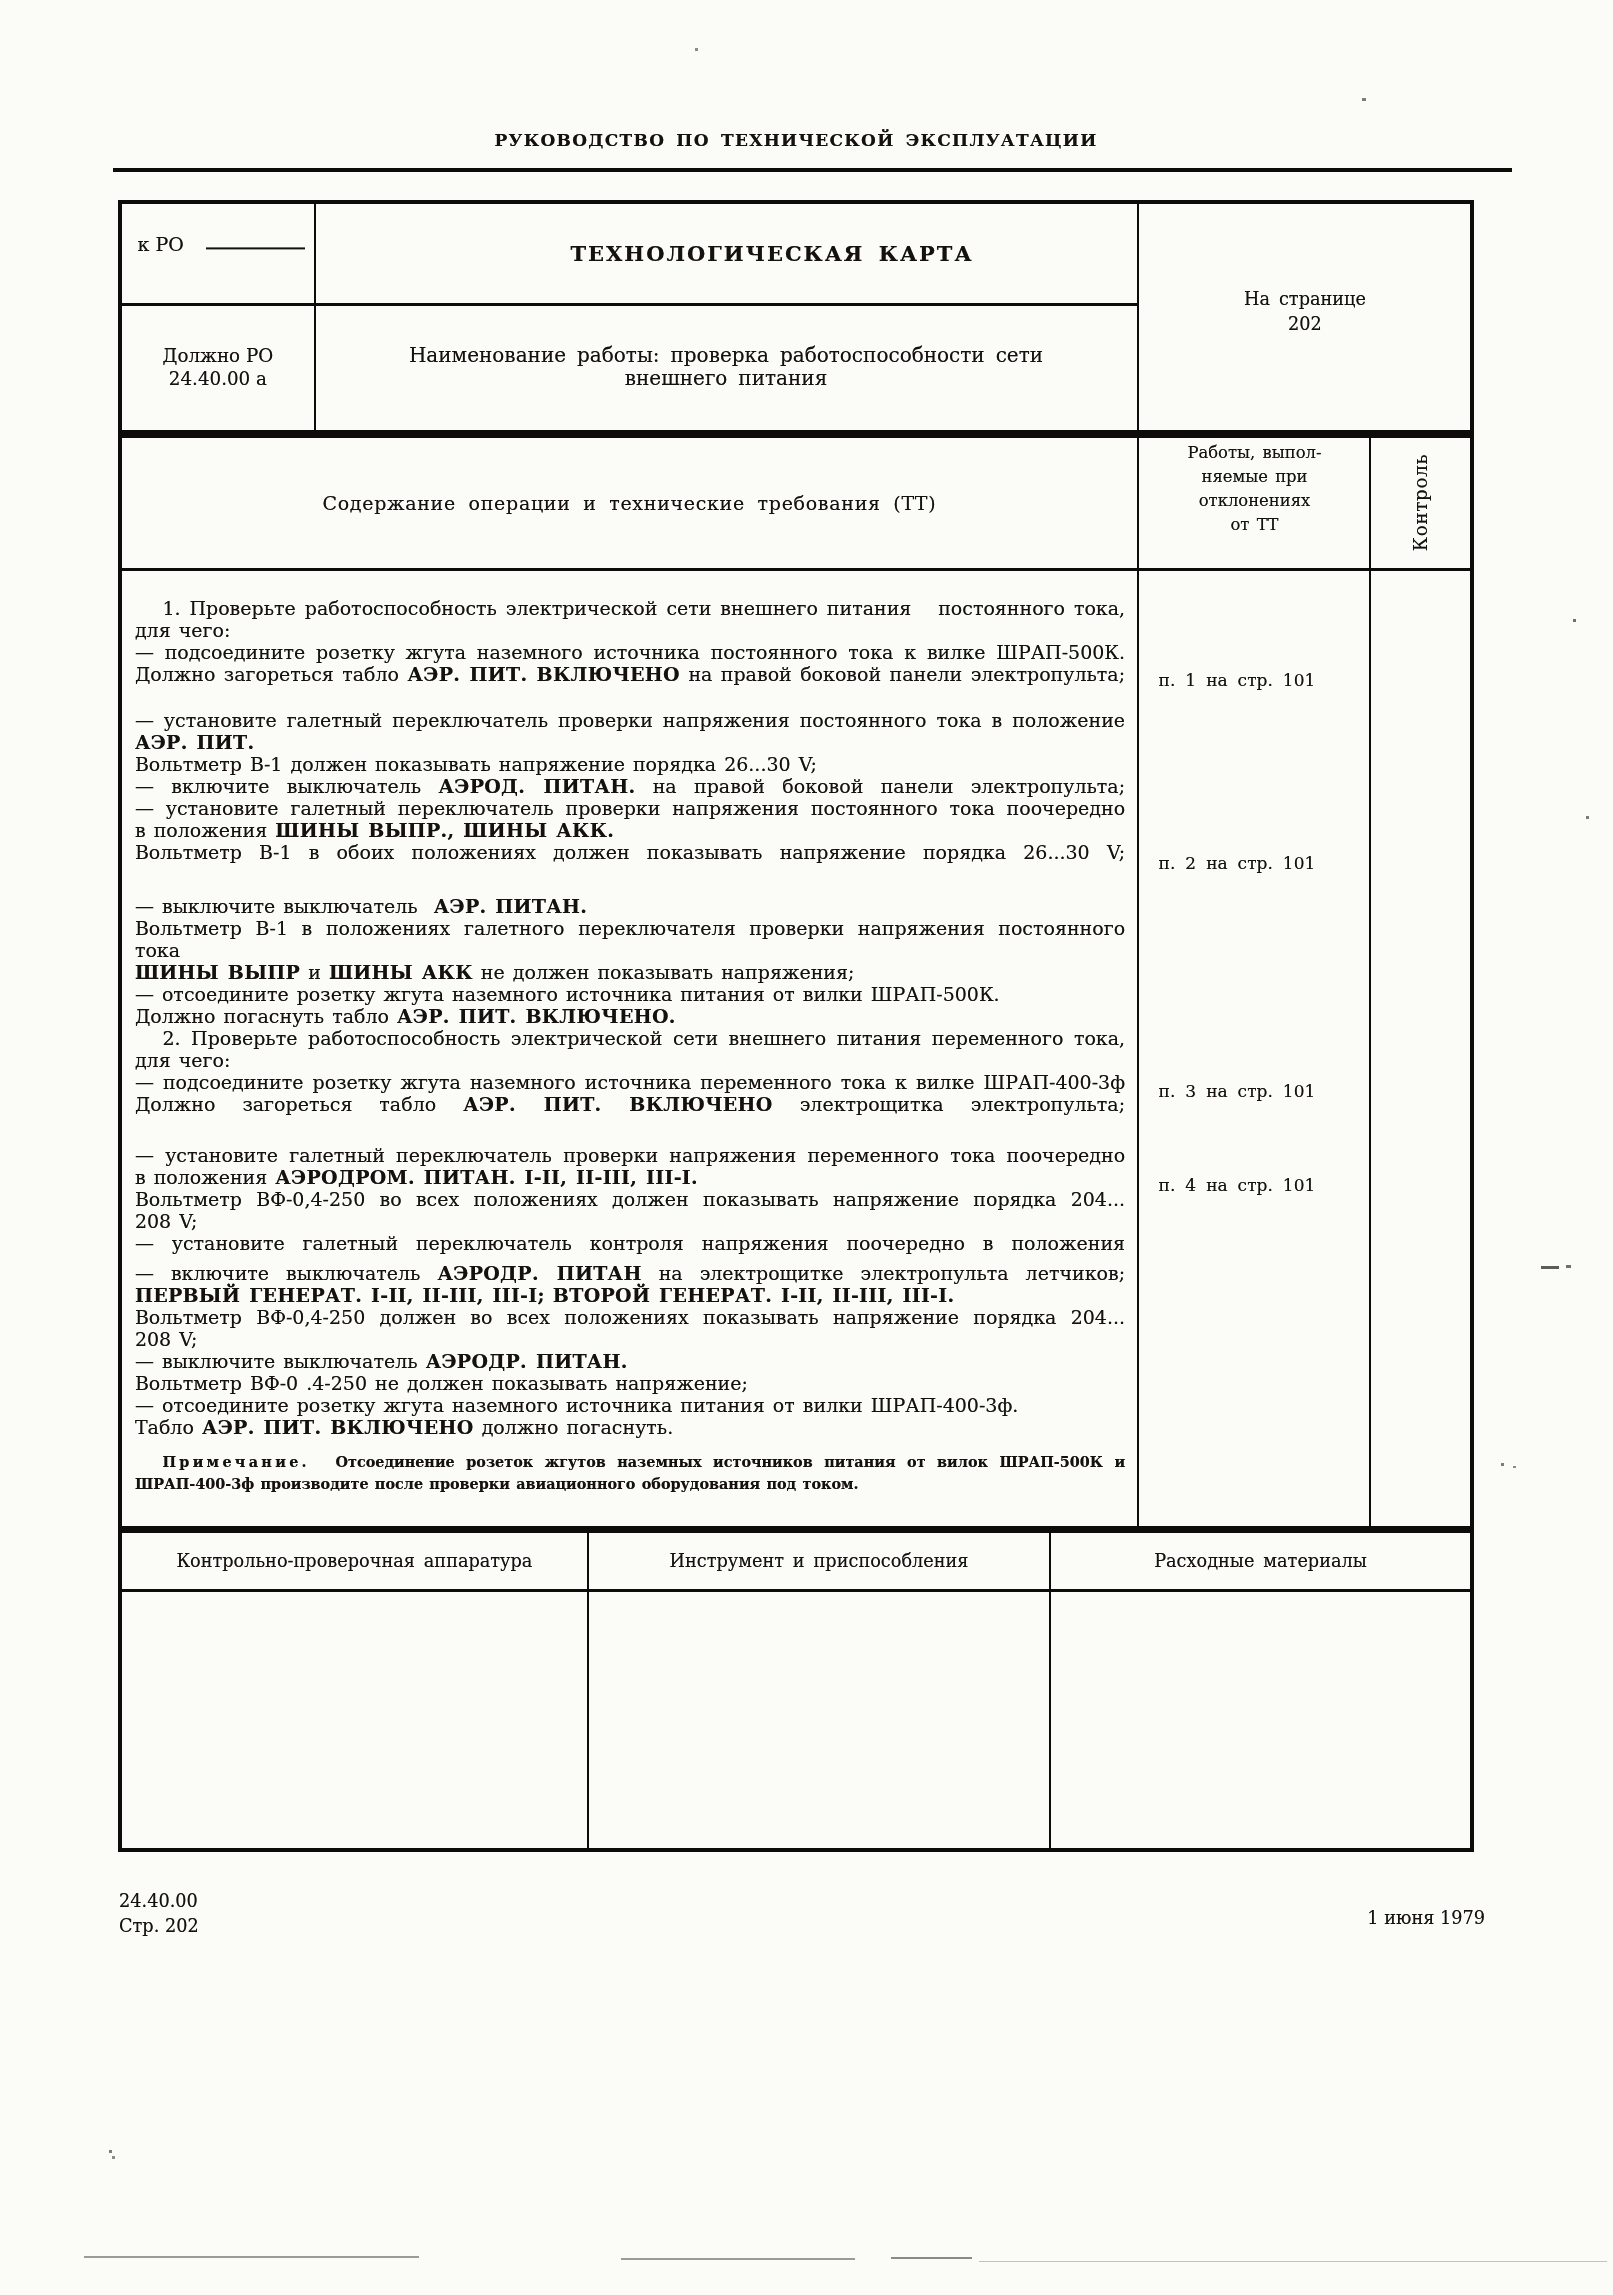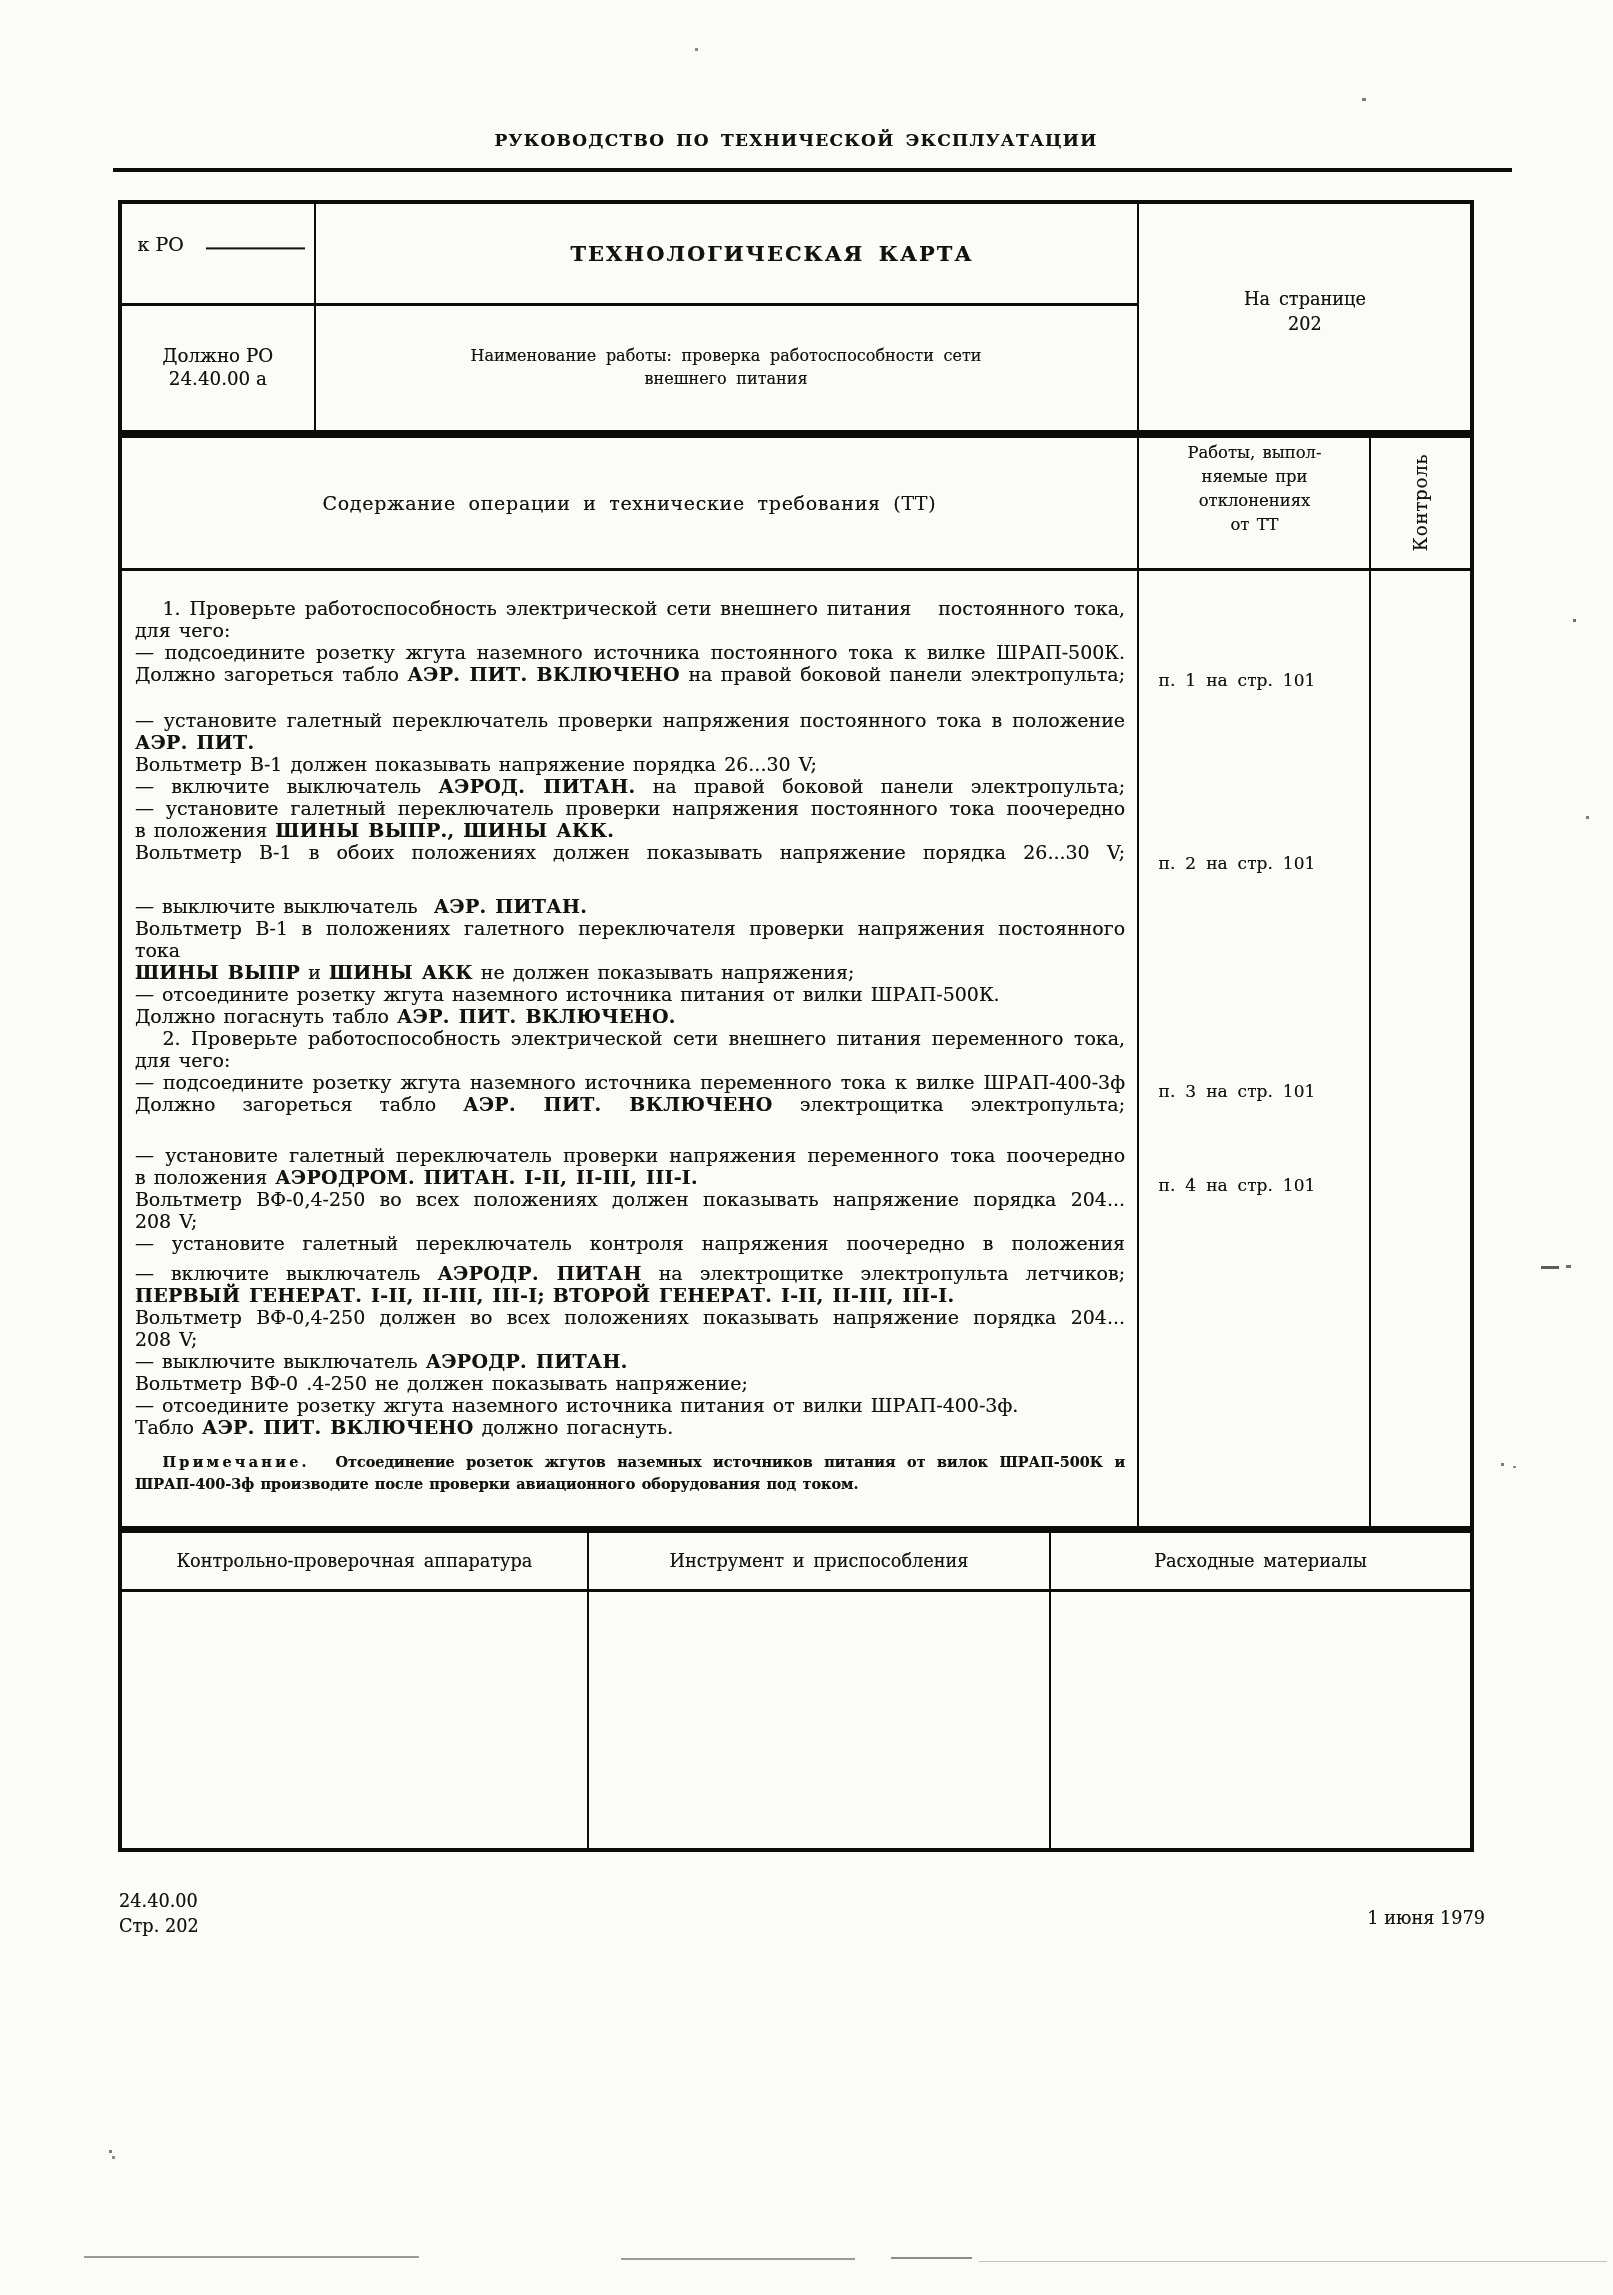--- a/index.html
+++ b/index.html
@@ -11,21 +11,21 @@
   .doc-title{left:118px;top:130px;width:1356px;text-align:center;font-size:17px;font-weight:bold;
              letter-spacing:1.3px;word-spacing:3.9px;}
   
   .tbl{position:absolute;}
   .cell{position:absolute;display:flex;flex-direction:column;align-items:center;justify-content:center;}
   .kro{justify-content:flex-start;align-items:flex-start;padding:29px 0 0 15.7px;font-size:19px;flex-direction:row;}
   .blank{display:inline-block;width:99px;border-bottom:2.6px solid #14110f;margin-left:22px;transform:translateY(14.4px);}
   .card-title{font-size:21px;font-weight:bold;letter-spacing:2px;word-spacing:5.2px;}
   .napage{font-size:17.7px;line-height:25px;padding-bottom:10.5px;word-spacing:3.3px;}
   .punkt{font-size:18.3px;line-height:23px;}
-  .workname{font-size:16px;line-height:23px;word-spacing:4.6px;}
+  .workname{font-size:20px;line-height:23px;word-spacing:4.6px;}
   
   .colhdr1{font-size:19px;letter-spacing:0.7px;word-spacing:5.9px;}
   .colhdr2{font-size:16.4px;line-height:24px;word-spacing:2px;}
   .vert{transform:rotate(-90deg);font-size:18.3px;letter-spacing:0.7px;white-space:nowrap;}
   .opbody{position:absolute;font-size:19px;line-height:22px;}
   .line{min-height:22px;word-spacing:2px;}
   .line b{font-weight:bold;letter-spacing:0.3px;}
   .just{text-align:justify;text-align-last:justify;}
   .ind{text-indent:27.5px;}
   .note{font-size:14.4px;line-height:19.6px;font-weight:bold;word-spacing:1.3px;}

